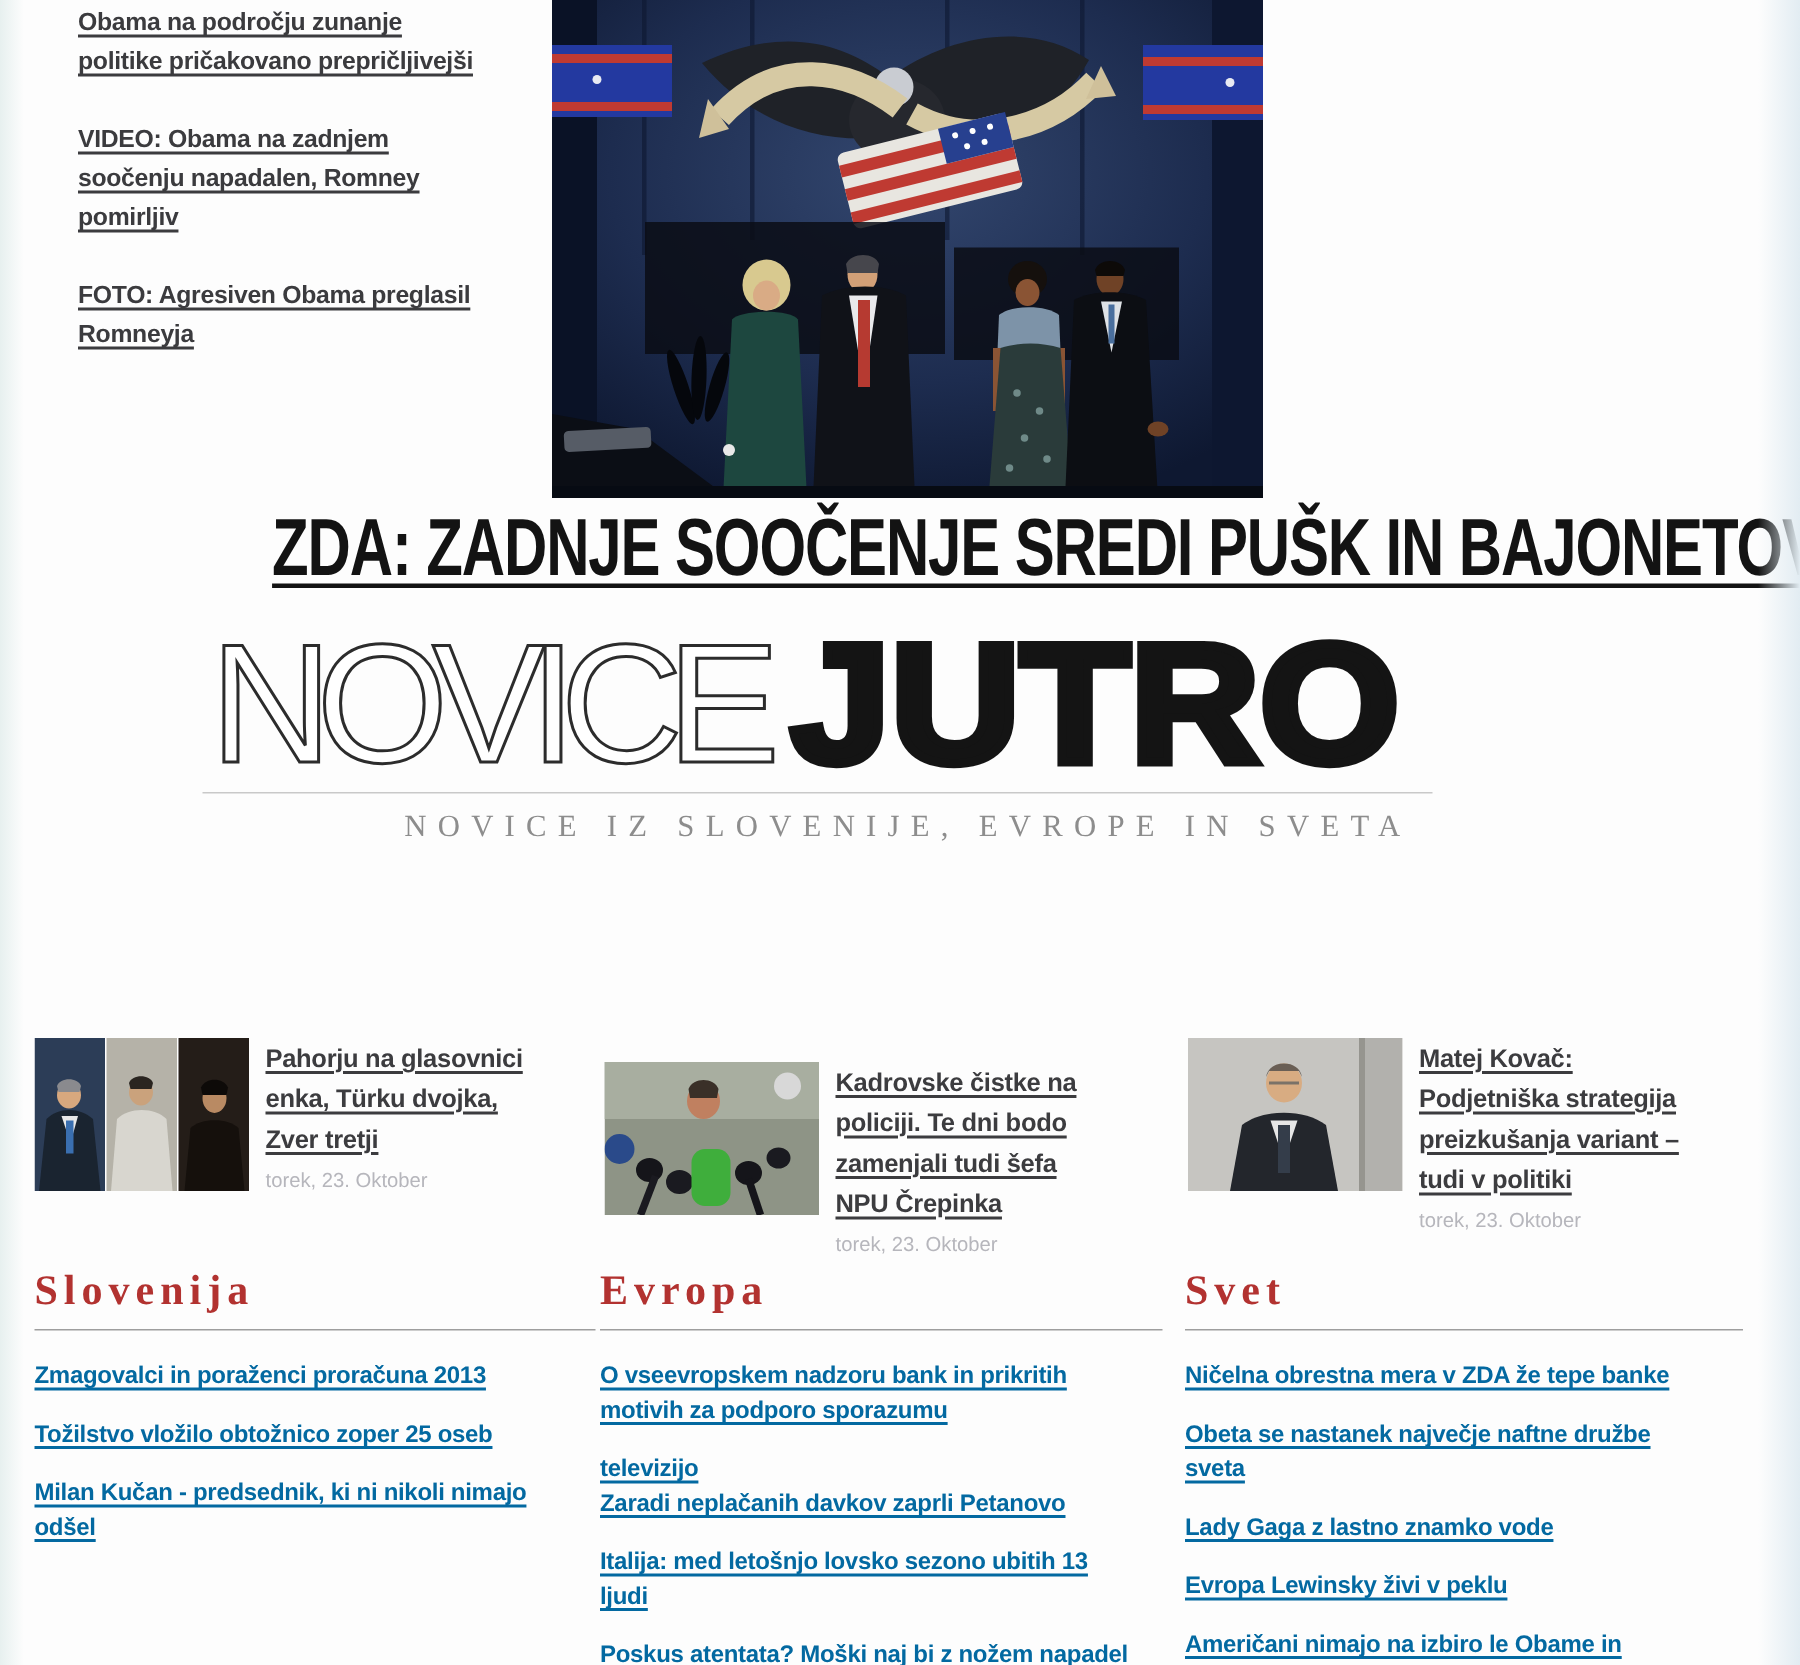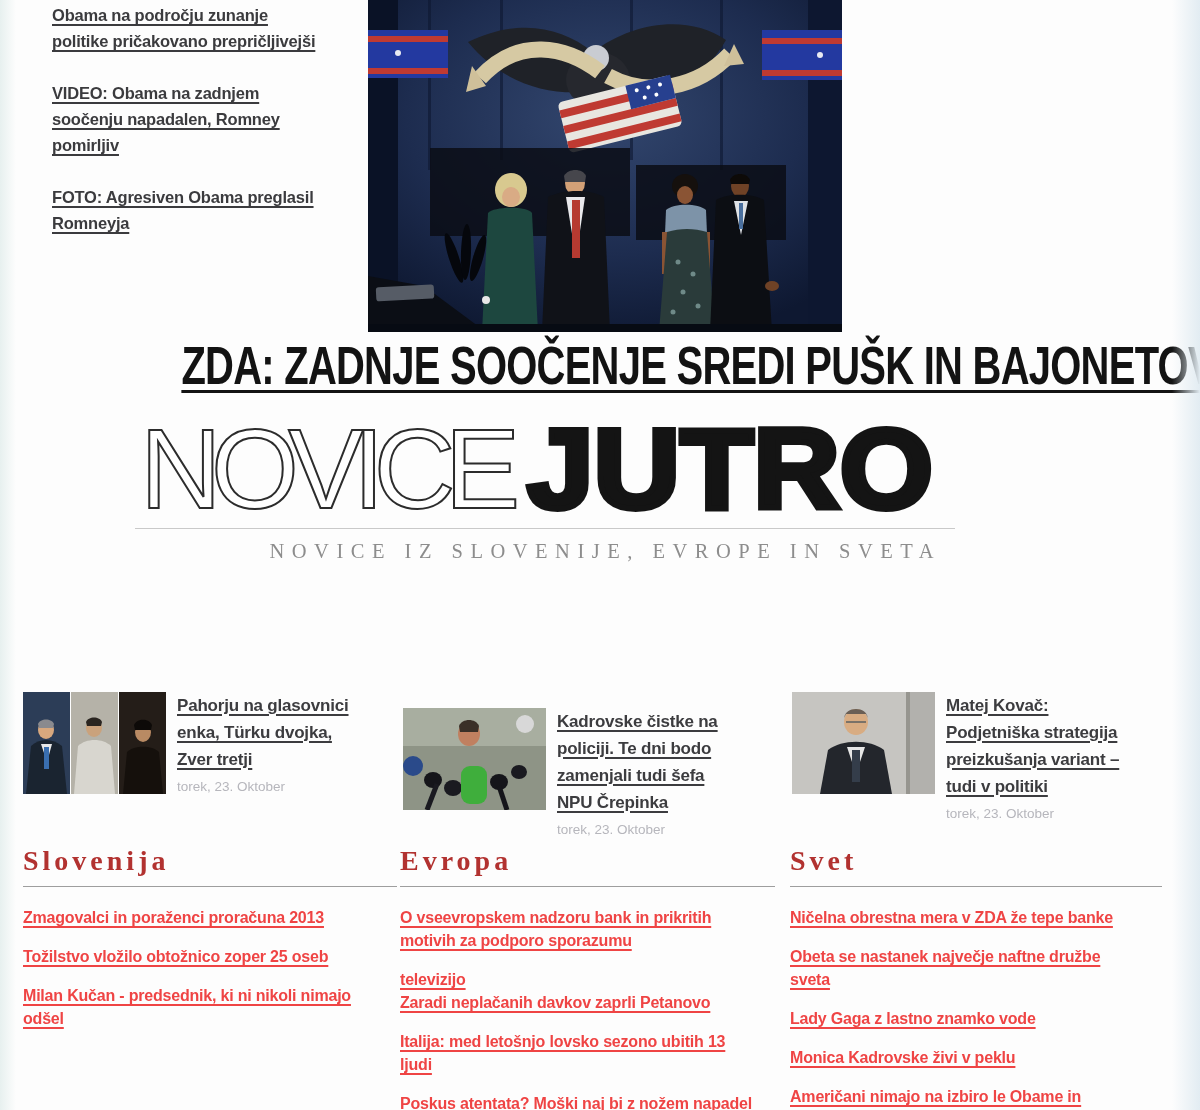--- a/index.html
+++ b/index.html
@@ -53,21 +53,21 @@
 
   
   .sec{position:absolute;top:845px;}
   .sec-1{left:23px;width:374px;}
   .sec-2{left:400px;width:375px;}
   .sec-3{left:790px;width:372px;}
   .sec-title{margin:0;font-family:Liberation Serif, serif;font-size:28px;font-weight:bold;
     letter-spacing:4px;color:#b23230;}
   .sec-rule{margin-top:9px;width:100%;height:1px;background:#9e9e9e;}
   .sec-list{margin-top:19px;}
-  .sec-list a{display:block;margin:0 0 16px 0;color:#ef4444;text-decoration:none;cursor:pointer;}
+  .sec-list a{display:block;margin:0 0 16px 0;color:#0369a1;text-decoration:none;cursor:pointer;}
   .sec-list a span{display:block;white-space:nowrap;font-size:16px;line-height:23px;font-weight:bold;
     text-decoration:underline;text-decoration-thickness:2px;text-underline-offset:3px;letter-spacing:-0.2px;}
 </style>
 </head>
 <body>
 
 <div class="page">
   <div class="edge edge-left"></div>
   <div class="edge edge-right"></div>
 
@@ -333,21 +333,21 @@
         <span>Ničelna obrestna mera v ZDA že tepe banke</span>
       </a>
       <a href="#">
         <span>Obeta se nastanek največje naftne družbe</span>
         <span>sveta</span>
       </a>
       <a href="#">
         <span>Lady Gaga z lastno znamko vode</span>
       </a>
       <a href="#">
-        <span>Monica Kadrovske živi v peklu</span>
+        <span>Evropa Lewinsky živi v peklu</span>
       </a>
       <a href="#">
         <span>Američani nimajo na izbiro le Obame in</span>
         <span>Romneyja</span>
       </a>
     </div>
   </section>
 </div>
 
 </body></html>

